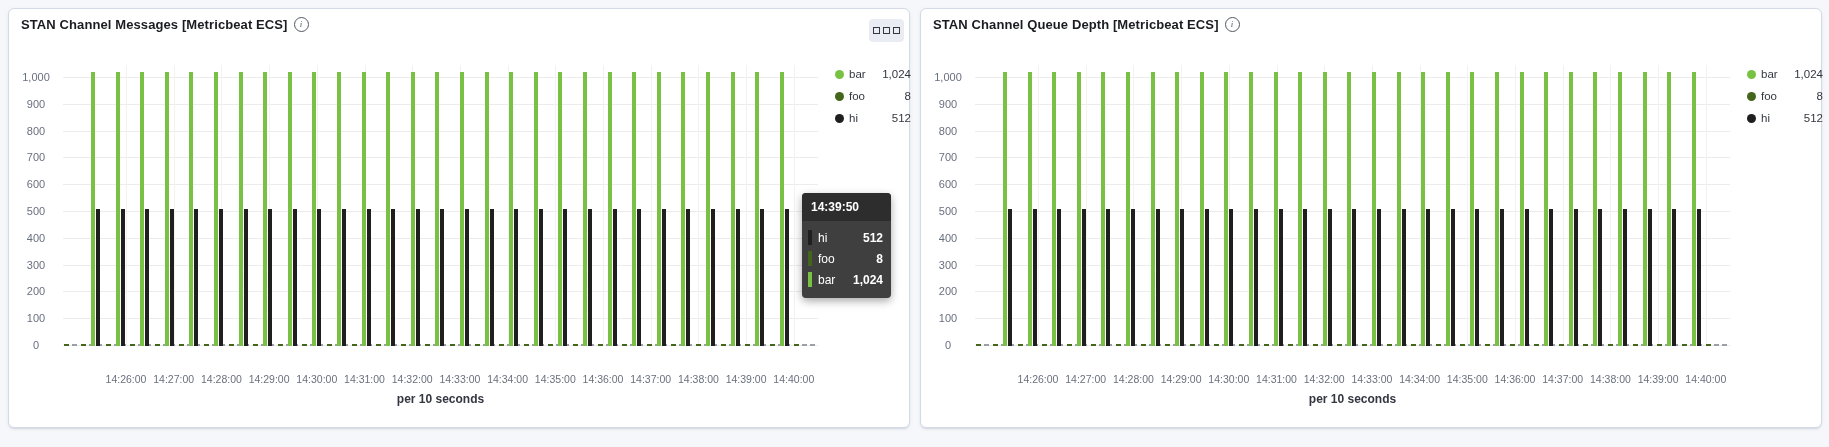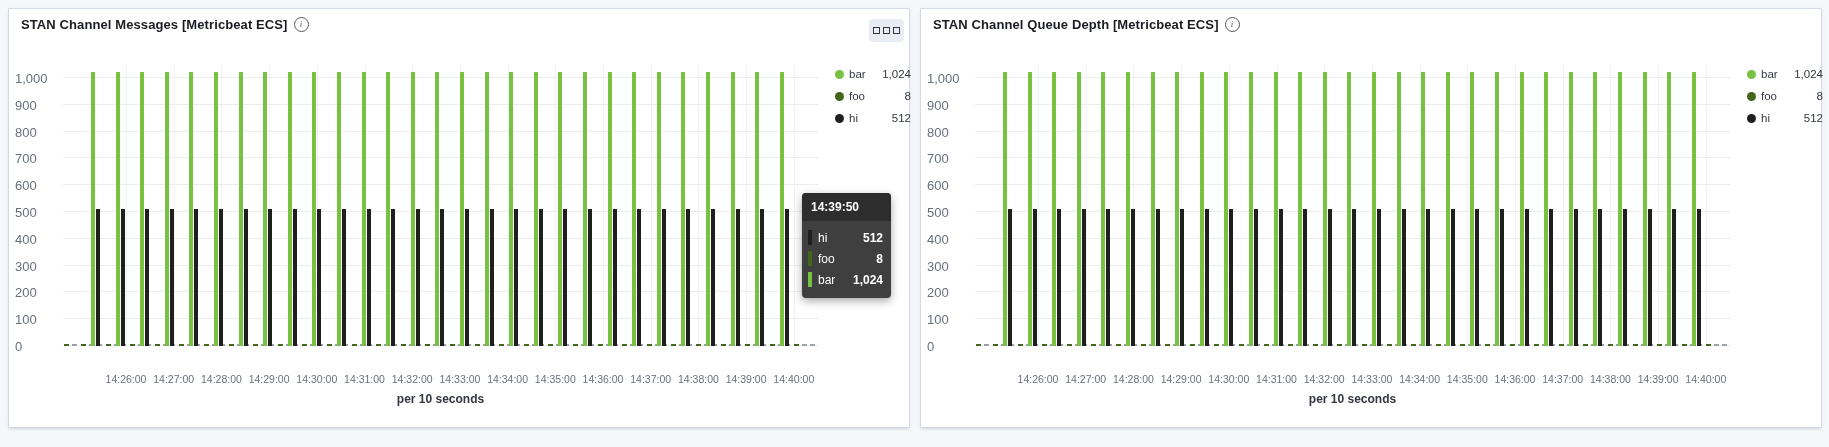--- a/index.html
+++ b/index.html
@@ -4,21 +4,21 @@
 <style>
   html,body{margin:0;padding:0;}
   body{
     width:1829px;height:447px;position:relative;overflow:hidden;
     background:#f5f7fa;
     font-family:"Liberation Sans",sans-serif;
     -webkit-font-smoothing:antialiased;
   }
   .panel{
     position:absolute;width:900px;height:418px;
-    background:#fff;border:1px solid #d3dae6;border-radius:1px;
+    background:#fff;border:1px solid #d3dae6;border-radius:6px;
     box-shadow:0 2px 2px -1px rgba(152,162,179,.3),0 1px 5px -2px rgba(152,162,179,.3);
   }
   .panel-title{
     position:absolute;left:12px;top:8px;margin:0;
     font-size:13px;font-weight:700;color:#1a1c21;
     display:flex;align-items:center;gap:6px;letter-spacing:.1px;
   }
   .info-icon{
     width:13px;height:13px;border:1px solid #535966;border-radius:50%;
     font-size:9px;font-weight:400;color:#535966;line-height:12px;
@@ -30,21 +30,21 @@
     background:#e9edf3;border:none;border-radius:4px;cursor:pointer;
     display:flex;align-items:center;justify-content:center;padding:0;
   }
   .boxes-icon{display:flex;gap:3px;}
   .boxes-icon i{display:block;width:5px;height:5px;border:1.5px solid #343741;background:transparent;}
   .plot{position:absolute;left:54px;top:56px;width:755px;height:281px;}
   .hgrid{position:absolute;left:0;right:0;height:1px;background:#ececec;}
   .vgrid{position:absolute;top:0;bottom:0;width:1px;background:#f2f2f2;}
   .bar{position:absolute;bottom:0;}
   .baseline-dashes{position:absolute;left:0;right:0;bottom:0;height:2px;}
-  .ylabel{position:absolute;width:42px;text-align:left;font-size:13px;color:#69707d;}
+  .ylabel{position:absolute;width:42px;text-align:center;font-size:11px;color:#69707d;}
   .xlabel{position:absolute;width:56px;text-align:center;font-size:10.5px;color:#69707d;top:364px;white-space:nowrap;}
   .x-title{
     position:absolute;left:54px;width:755px;top:383px;text-align:center;
     font-size:12px;font-weight:700;color:#343741;
   }
   .legend{position:absolute;left:826px;top:54px;width:76px;}
   .legend-item{display:flex;align-items:center;height:22px;gap:5px;font-size:11.5px;color:#343741;cursor:pointer;}
   .legend-dot{width:9px;height:9px;border-radius:50%;flex:none;}
   .legend-label{white-space:nowrap;overflow:hidden;text-overflow:ellipsis;min-width:0;}
   .legend-label.trunc{max-width:18px;}

